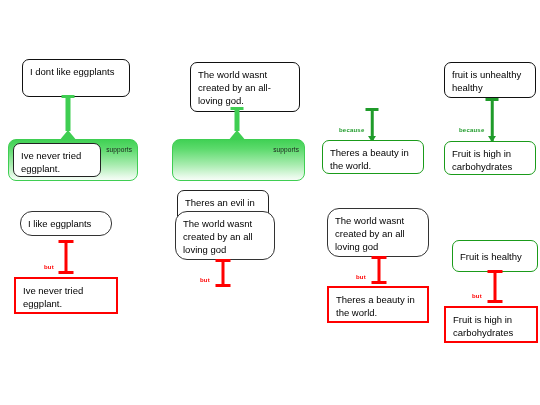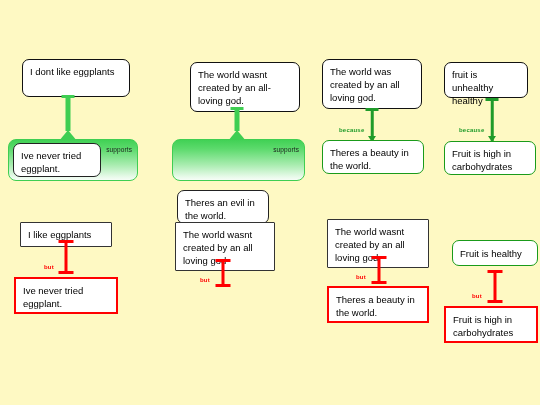--- a/index.html
+++ b/index.html
@@ -13,21 +13,21 @@
     position: relative;
     overflow: hidden;
     font-family: "Liberation Sans", sans-serif;
     background: #000000;
   }
   .canvas {
     position: absolute;
     left: 0; top: 0;
     width: 540px;
     height: 405px;
-    background: #fef9c3;
+    background: #ffffff;
   }
 
   
   .card {
     position: absolute;
     box-sizing: border-box;
     background: #ffffff;
     color: #000000;
     font-size: 9.5px;
     line-height: 13px;
@@ -40,22 +40,21 @@
   .card-green {
     border: 1.5px solid #1a9b1a;
     border-radius: 7px;
   }
   .card-red {
     border: 2.5px solid #ff0000;
     border-radius: 0px;
   }
   .card-plain {
     border: 1.5px solid #333333;
-    border-radius: 1px;
-    margin-top: 11px;
+    border-radius: 12px;
   }
 
   
   .support-box {
     position: absolute;
     box-sizing: border-box;
     border-radius: 8px;
     background: linear-gradient(to bottom, #41d155 0%, #5cda6c 22%, #a8ecaf 62%, #e8faea 92%, #f6fdf7 100%);
     border: 1px solid #3fce52;
   }
@@ -220,32 +219,31 @@
     <div class="cap"></div>
     <div class="stem" style="height:24px;"></div>
     <div class="flare"></div>
   </div>
 
   <div class="support-box" style="left:172px; top:139px; width:133px; height:42px;">
     <span class="support-label">supports</span>
   </div>
   <div class="support-inner" style="left:177px; top:143px; width:92px; height:34px;margin-top:47px;">Theres an evil in the world.</div>
 
-  <div class="card card-black" style="left:322px; top:59px; width:100px; height:50px;">The world was created by an all loving god.</div>
 
   <div class="conn-green-line" style="left:365px; top:108px; width:14px; height:33px;">
     <div class="topcap"></div>
     <div class="vline"></div>
     <div class="arrow"></div>
   </div>
   <span class="conn-label-green" style="left:339px; top:127px;">because</span>
 
   <div class="card card-green" style="left:322px; top:140px; width:102px; height:34px;">Theres a beauty in the world.</div>
 
-  <div class="card card-black" style="left:444px; top:62px; width:84px; height:36px;">fruit is unhealthy healthy</div>
+  <div class="card card-black" style="left:444px; top:62px; width:92px; height:36px;">fruit is unhealthy healthy</div>
 
   <div class="conn-green-line" style="left:485px; top:98px; width:14px; height:43px;">
     <div class="topcap"></div>
     <div class="vline"></div>
     <div class="arrow"></div>
   </div>
   <span class="conn-label-green" style="left:459px; top:127px;">because</span>
 
   <div class="card card-green" style="left:444px; top:141px; width:92px; height:34px;">Fruit is high in carbohydrates</div>
 
@@ -274,21 +272,21 @@
 
   <div class="conn-red" style="left:371px; top:256px; width:16px; height:28px;">
     <div class="topcap"></div>
     <div class="vline"></div>
     <div class="botcap"></div>
   </div>
   <span class="conn-label-red" style="left:356px; top:274px;">but</span>
 
   <div class="card card-red" style="left:327px; top:286px; width:102px; height:37px;">Theres a beauty in the world.</div>
 
-  <div class="card card-green" style="left:452px; top:240px; width:86px; height:26px; display:flex; align-items:center;">Fruit is healthy</div>
+  <div class="card card-green" style="left:452px; top:240px; width:86px; height:32px; display:flex; align-items:center;">Fruit is healthy</div>
 
   <div class="conn-red" style="left:487px; top:270px; width:16px; height:33px;">
     <div class="topcap"></div>
     <div class="vline"></div>
     <div class="botcap"></div>
   </div>
   <span class="conn-label-red" style="left:472px; top:293px;">but</span>
 
   <div class="card card-red" style="left:444px; top:306px; width:94px; height:37px;">Fruit is high in carbohydrates</div>
 

